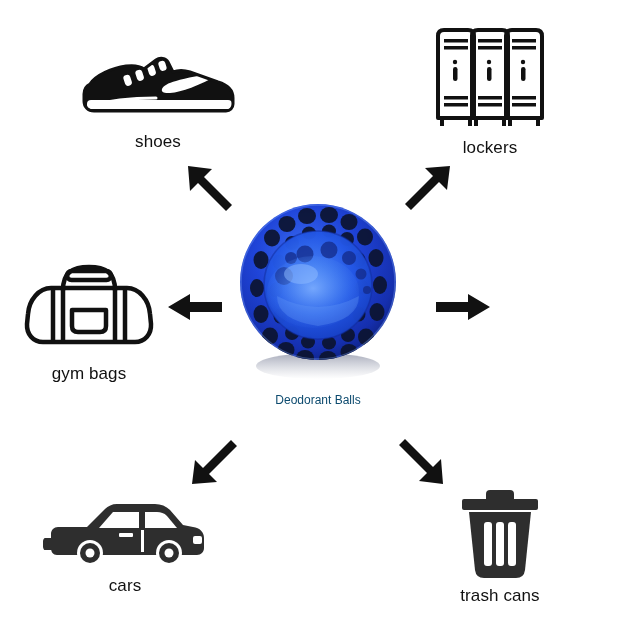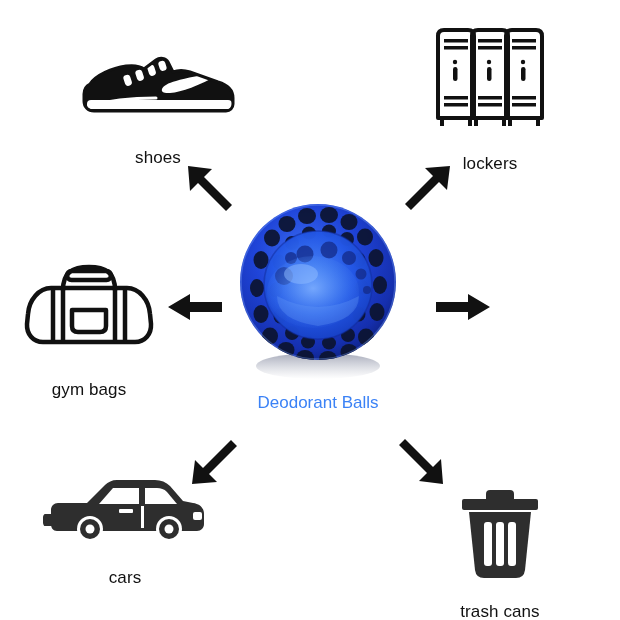--- a/index.html
+++ b/index.html
@@ -30,35 +30,35 @@
   .node-icon {
     display: block;
     line-height: 0;
   }
   .node-label {
     font-family: "Liberation Sans", sans-serif;
     font-size: 17px;
     color: #111111;
     text-align: center;
     white-space: nowrap;
-    margin-top: 22px;
+    margin-top: 6px;
     letter-spacing: 0.1px;
   }
   .center-node {
     position: absolute;
     left: 232px;
     top: 200px;
     width: 172px;
     display: flex;
     flex-direction: column;
     align-items: center;
   }
   .center-label {
-    font-size: 17px;
-    color: #3b82f6;
+    font-size: 12px;
+    color: #0c4a6e;
     margin-top: 7px;
     white-space: nowrap;
   }
   .arrow {
     position: absolute;
     line-height: 0;
   }
   .ball-wrap {
     position: relative;
     width: 158px;
@@ -266,21 +266,21 @@
           <rect x="57" y="45" width="4.5" height="14" rx="2.2"></rect>
           <circle cx="93" cy="40" r="2.2"></circle>
           <rect x="91" y="45" width="4.5" height="14" rx="2.2"></rect>
         </g>
       </svg>
     </div>
     <div class="node-label">lockers</div>
   </div>
 
 
-  <div class="node" style="left:35px; top:474px; width:180px;">
+  <div class="node" style="left:35px; top:498px; width:180px;">
     <div class="node-icon">
       <svg width="165" height="72" viewBox="0 0 165 72" xmlns="http://www.w3.org/2000/svg">
         <g fill="#2e2e2e">
 
           <path d="M8 48 L8 36 C8 32 11 29 15 29 L44 29
                    L62 11 C65 8 69 6 74 6 L112 6
                    C118 6 123 8 127 12 L140 27
                    L150 29 C157 30 161 34 161 40 L161 50
                    C161 54 158 57 154 57 L14 57 C10 57 8 54 8 50 Z"></path>
 

